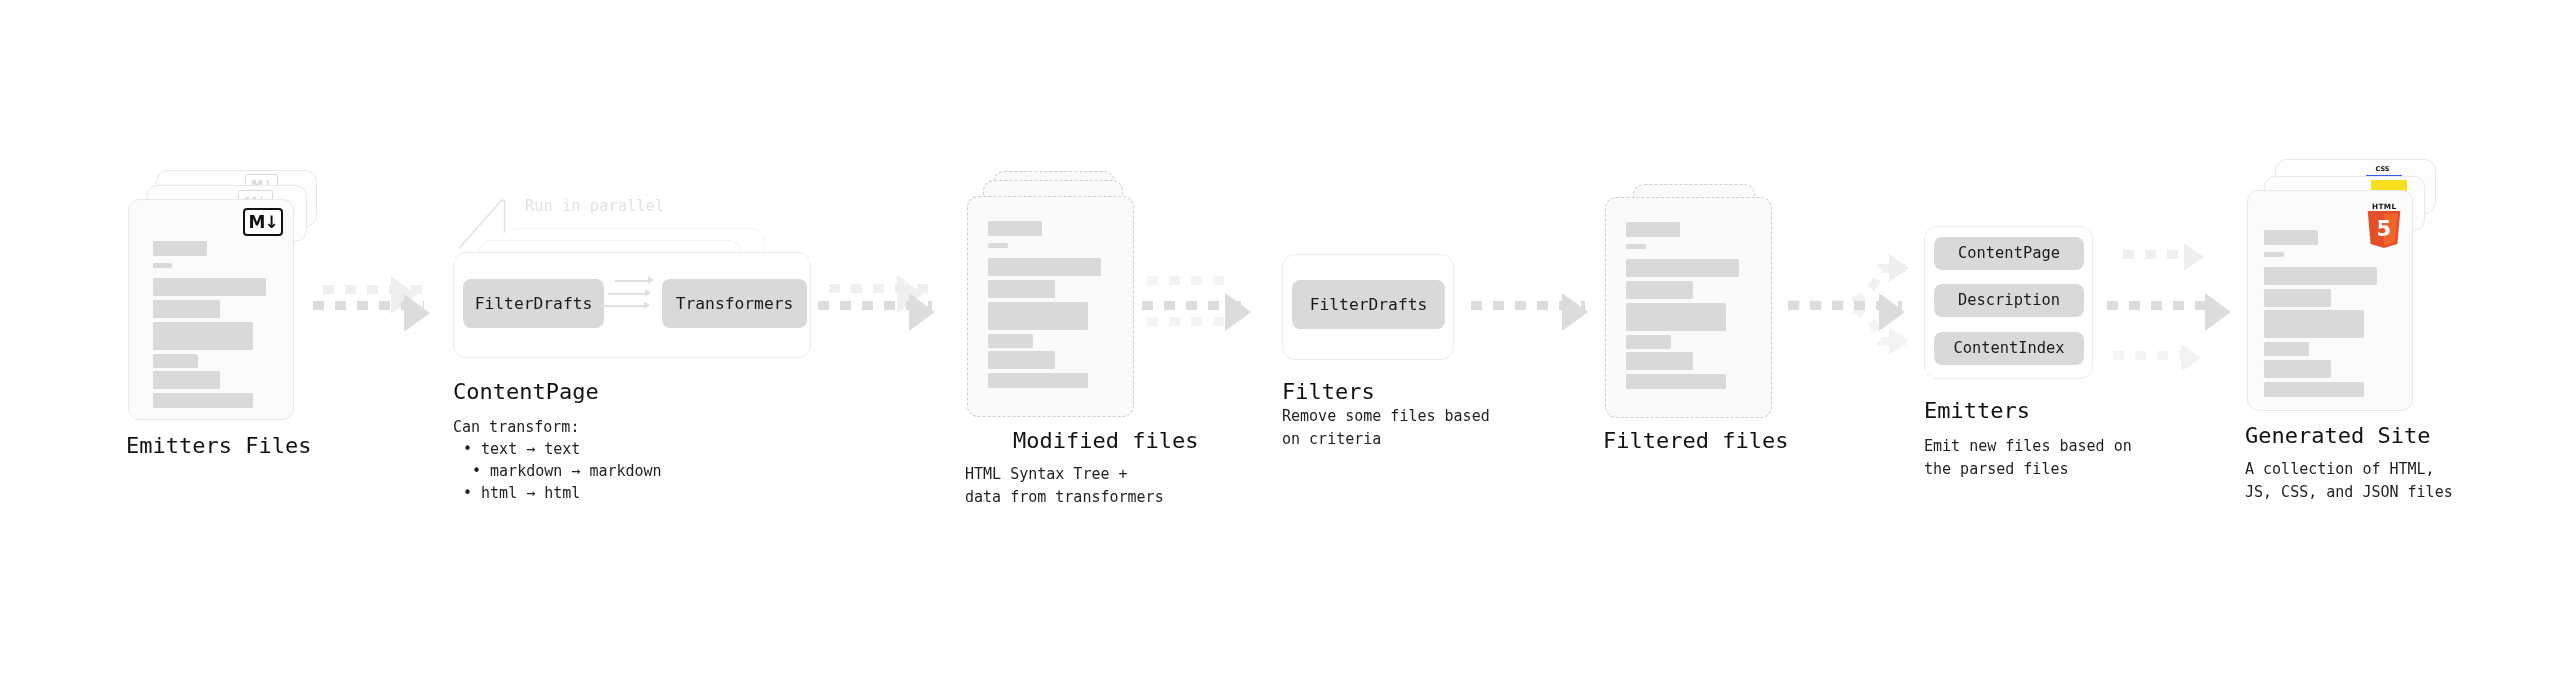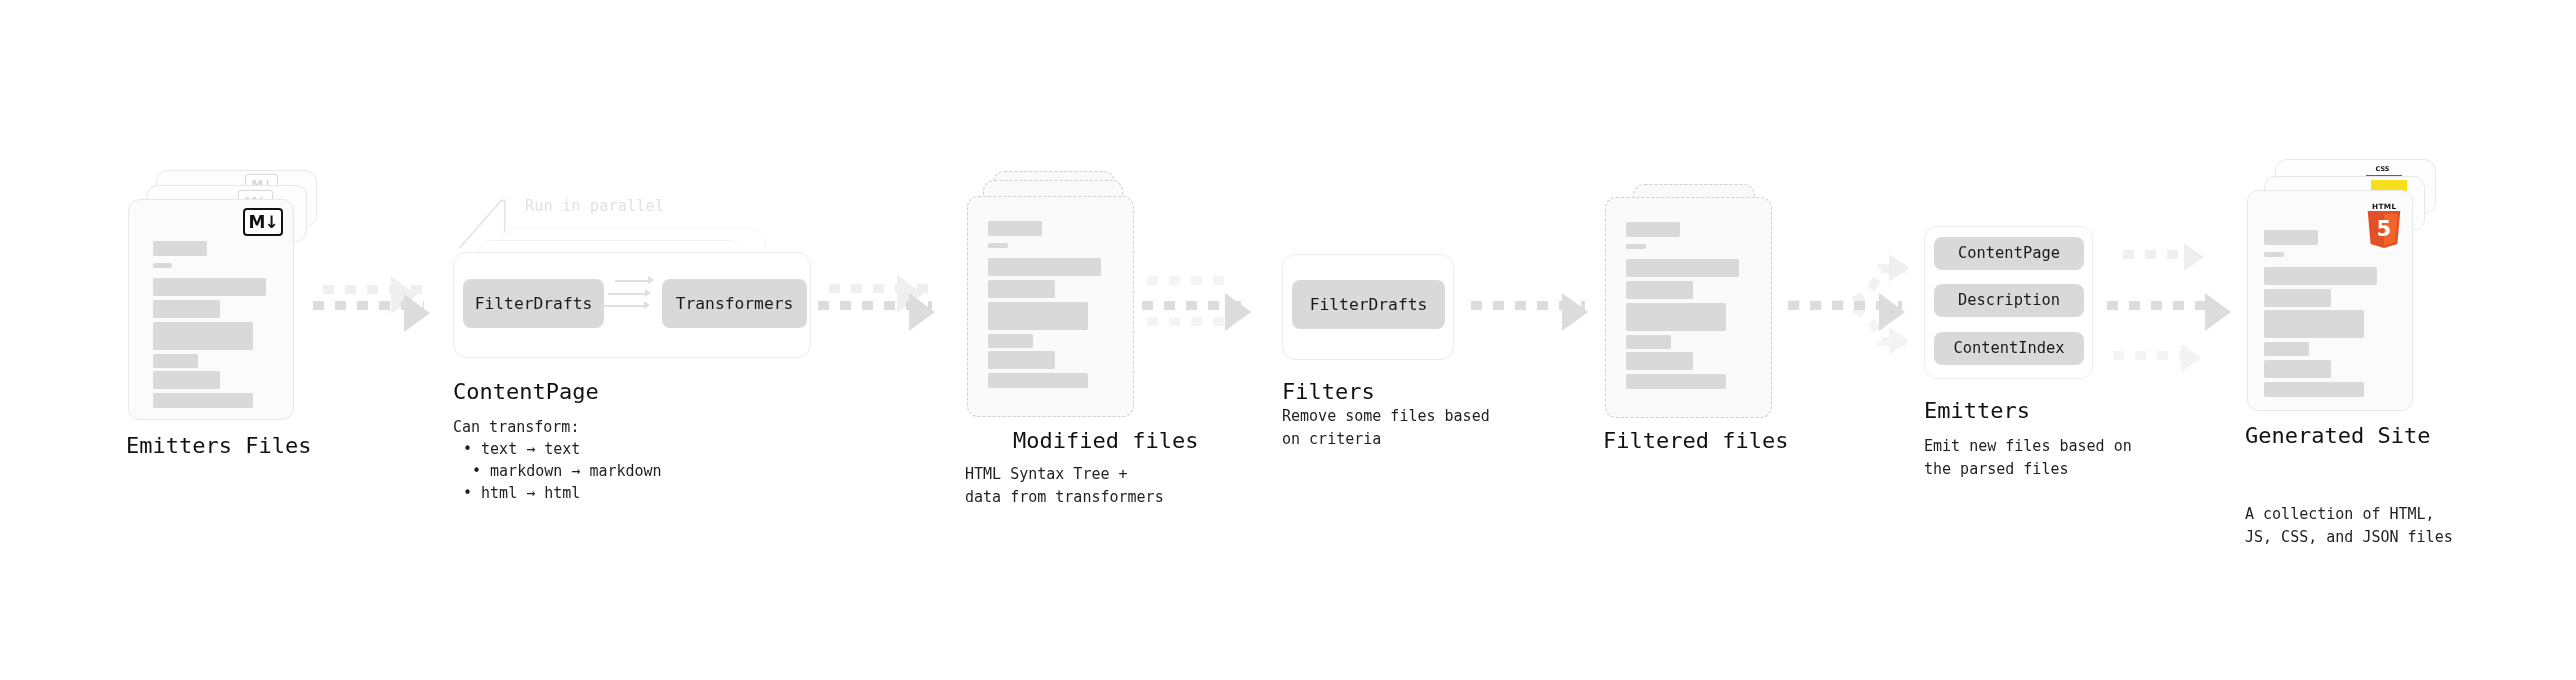--- a/index.html
+++ b/index.html
@@ -279,16 +279,16 @@
     <div class="skel" style="left:16.3px;top:61px;width:19.5px;height:4.9px;"></div>
     <div class="skel" style="left:16.3px;top:76px;width:113px;height:18px;"></div>
     <div class="skel" style="left:16.3px;top:98px;width:67px;height:18px;"></div>
     <div class="skel" style="left:16.3px;top:119px;width:100px;height:28px;"></div>
     <div class="skel" style="left:16.3px;top:151px;width:45px;height:14px;"></div>
     <div class="skel" style="left:16.3px;top:169px;width:67px;height:18px;"></div>
     <div class="skel" style="left:16.3px;top:191px;width:100px;height:15.4px;"></div>
   </div>
 
   <div class="title" style="left:2245px;top:423px;text-align:center;">Generated Site</div>
-  <div class="sub" style="left:2245px;top:458px;margin-top:45px;">A collection of HTML,
+  <div class="sub" style="left:2245px;top:458px;">A collection of HTML,
 JS, CSS, and JSON files</div>
 </div>
 
 
 </body></html>

